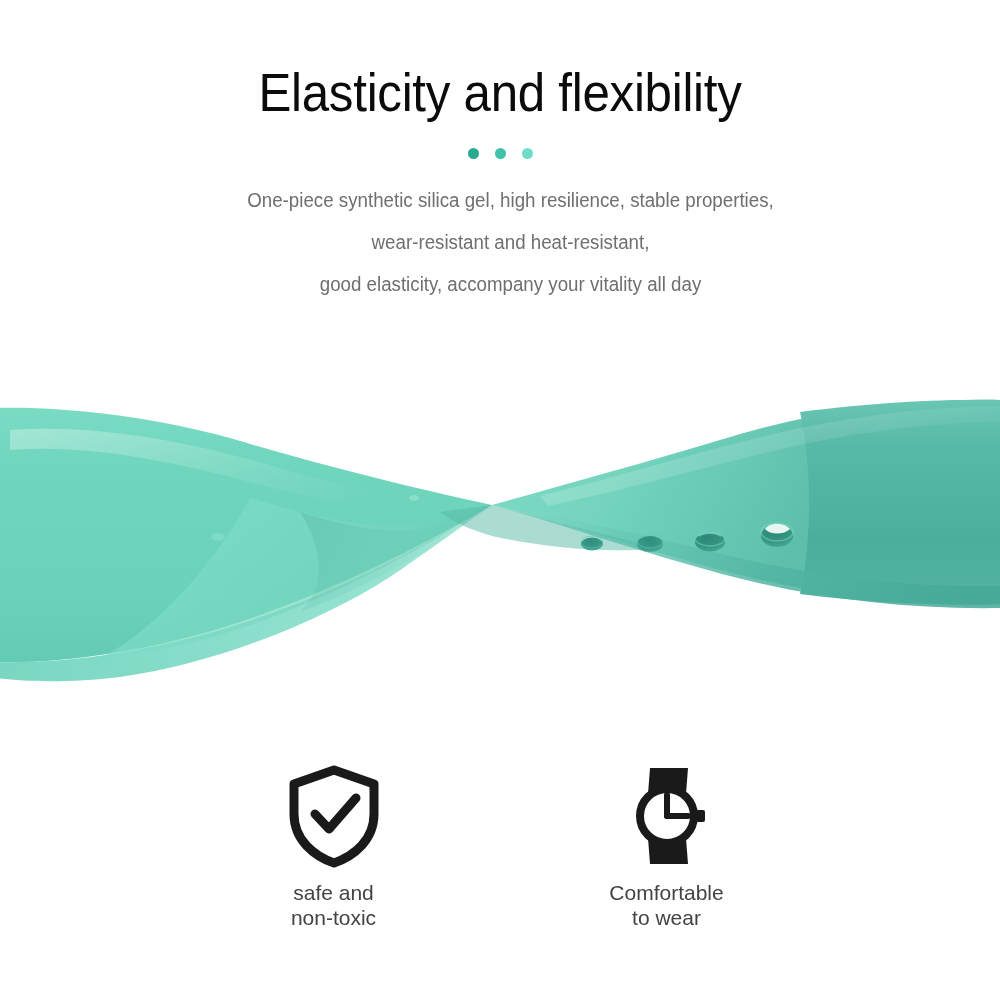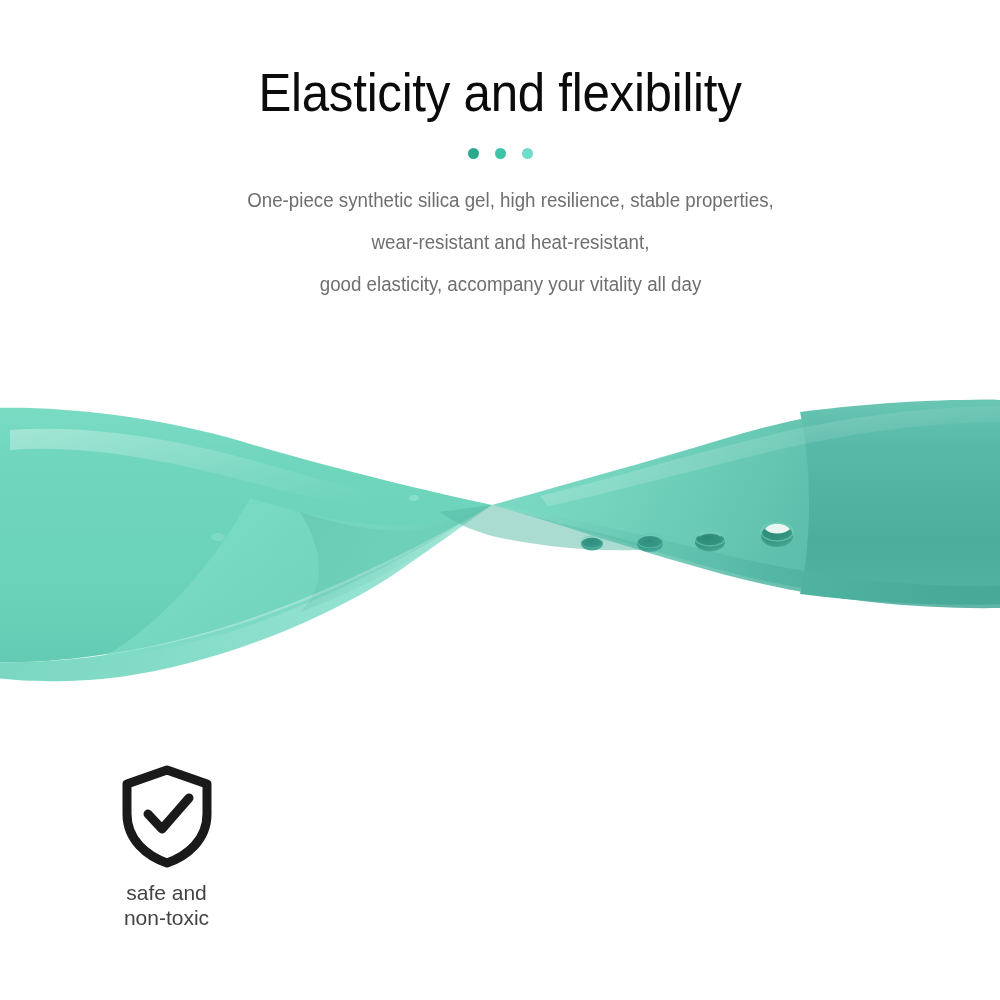--- a/index.html
+++ b/index.html
@@ -34,21 +34,21 @@
     white-space:nowrap;
   }
 
   
   .product { position:absolute; left:0; top:372px; width:1000px; height:320px; }
   .product svg { display:block; }
 
   
   .features {
     position:absolute; left:0; top:760px; width:1000px; height:200px;
-    display:flex; align-items:flex-start; justify-content:flex-start;
+    display:flex; align-items:flex-start; justify-content:center;
   }
   .feature { width:333px; display:flex; flex-direction:column; align-items:center; }
   .feature-icon { height:112px; display:flex; align-items:center; justify-content:center; }
   .feature-label {
     margin-top:8px; text-align:center;
     font-size:21px; line-height:25px; color:#434343; font-weight:400;
     font-family:"Liberation Sans", sans-serif;
   }
   .feature-label span { display:block; }
 </style>
@@ -226,16 +226,37 @@
           <path d="M48 6 L88 20 L88 50 C88 76, 68 92, 48 99 C28 92, 8 76, 8 50 L8 20 Z" fill="none" stroke="#1a1a1a" stroke-width="9" stroke-linejoin="round"></path>
           <path d="M29 50 L43 65 L70 34" fill="none" stroke="#1a1a1a" stroke-width="9" stroke-linecap="round" stroke-linejoin="round"></path>
         </svg>
       </div>
       <div class="feature-label">
         <span>safe and</span>
         <span>non-toxic</span>
       </div>
     </div>
 
+    <div class="feature">
+      <div class="feature-icon">
+        <svg width="96" height="104" viewBox="0 0 96 104">
+
+          <path d="M31 4 L69 4 L67 30 C61 26, 53 24, 48 24 C43 24, 35 26, 29 30 Z" fill="#1a1a1a"></path>
+
+          <path d="M29 74 C35 78, 43 80, 48 80 C53 80, 61 78, 67 74 L69 100 L31 100 Z" fill="#1a1a1a"></path>
+
+          <rect x="77" y="46" width="9" height="12" rx="2" fill="#1a1a1a"></rect>
+
+          <circle cx="48" cy="52" r="27" fill="none" stroke="#1a1a1a" stroke-width="8"></circle>
+
+          <path d="M48 52 L48 31" stroke="#1a1a1a" stroke-width="6" stroke-linecap="round"></path>
+          <path d="M48 52 L69 52" stroke="#1a1a1a" stroke-width="6" stroke-linecap="round"></path>
+        </svg>
+      </div>
+      <div class="feature-label">
+        <span>Comfortable</span>
+        <span>to wear</span>
+      </div>
+    </div>
 
 
   </div>
 </div>
 
 </body></html>

